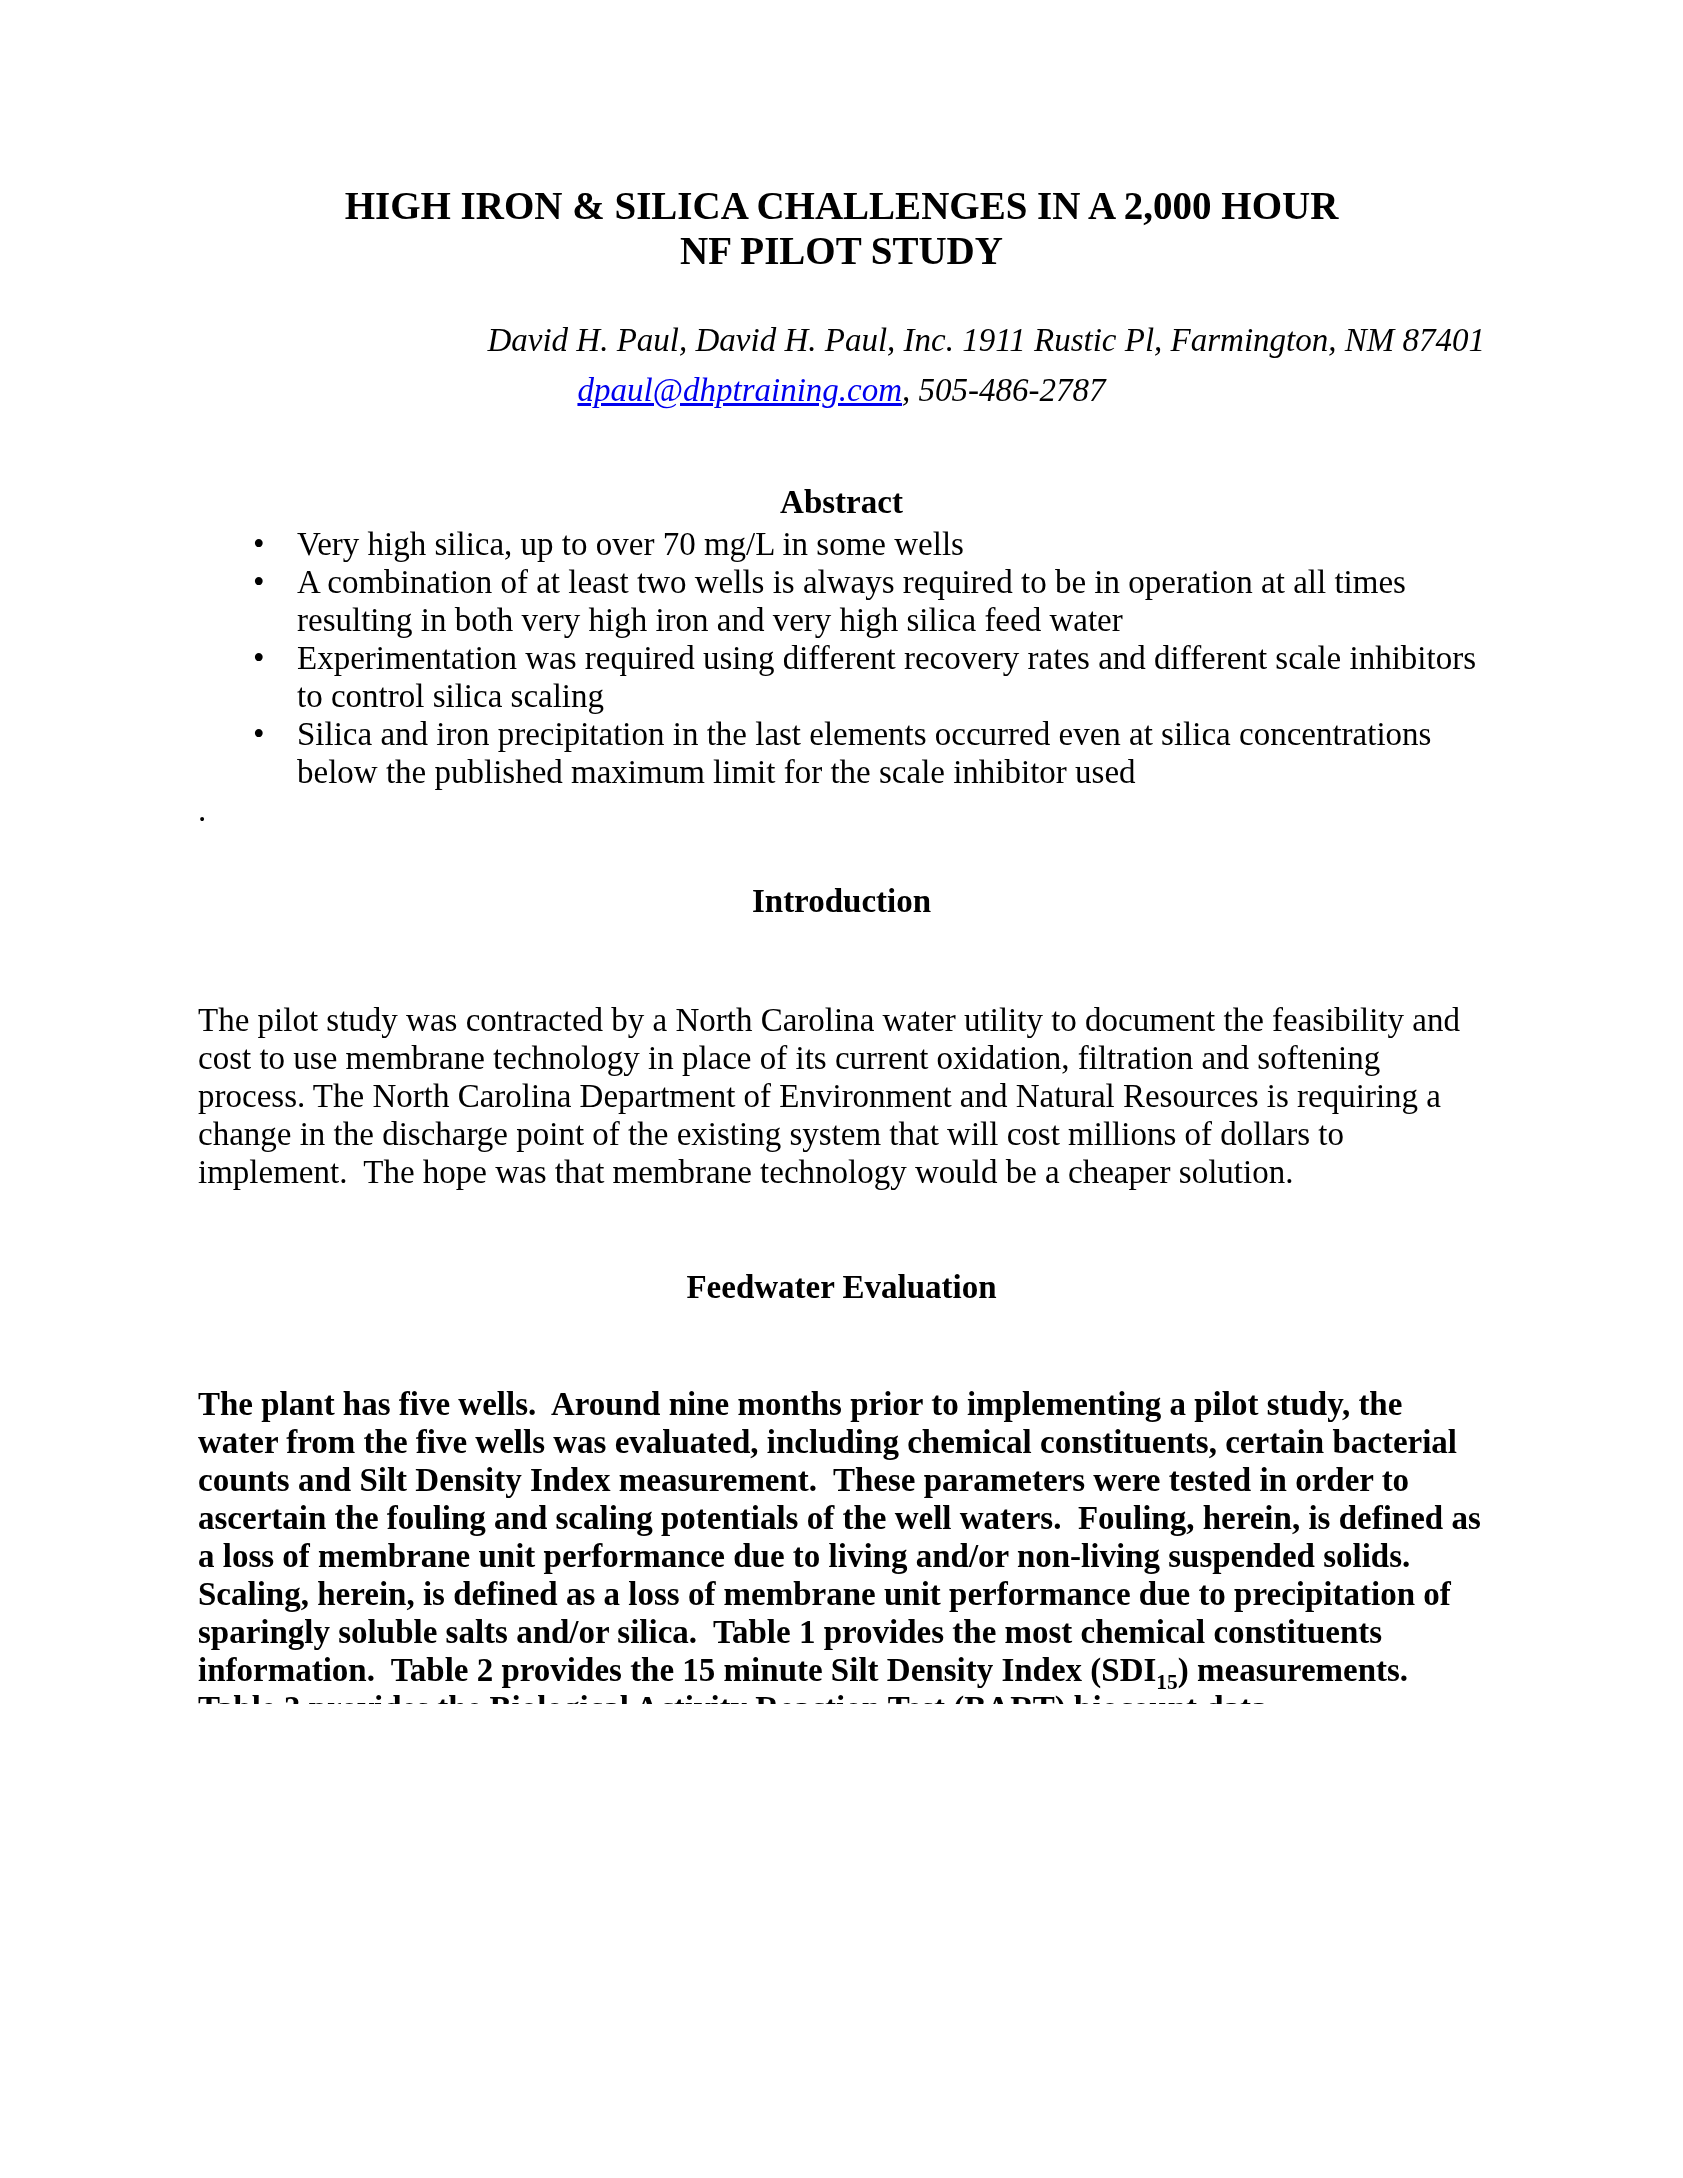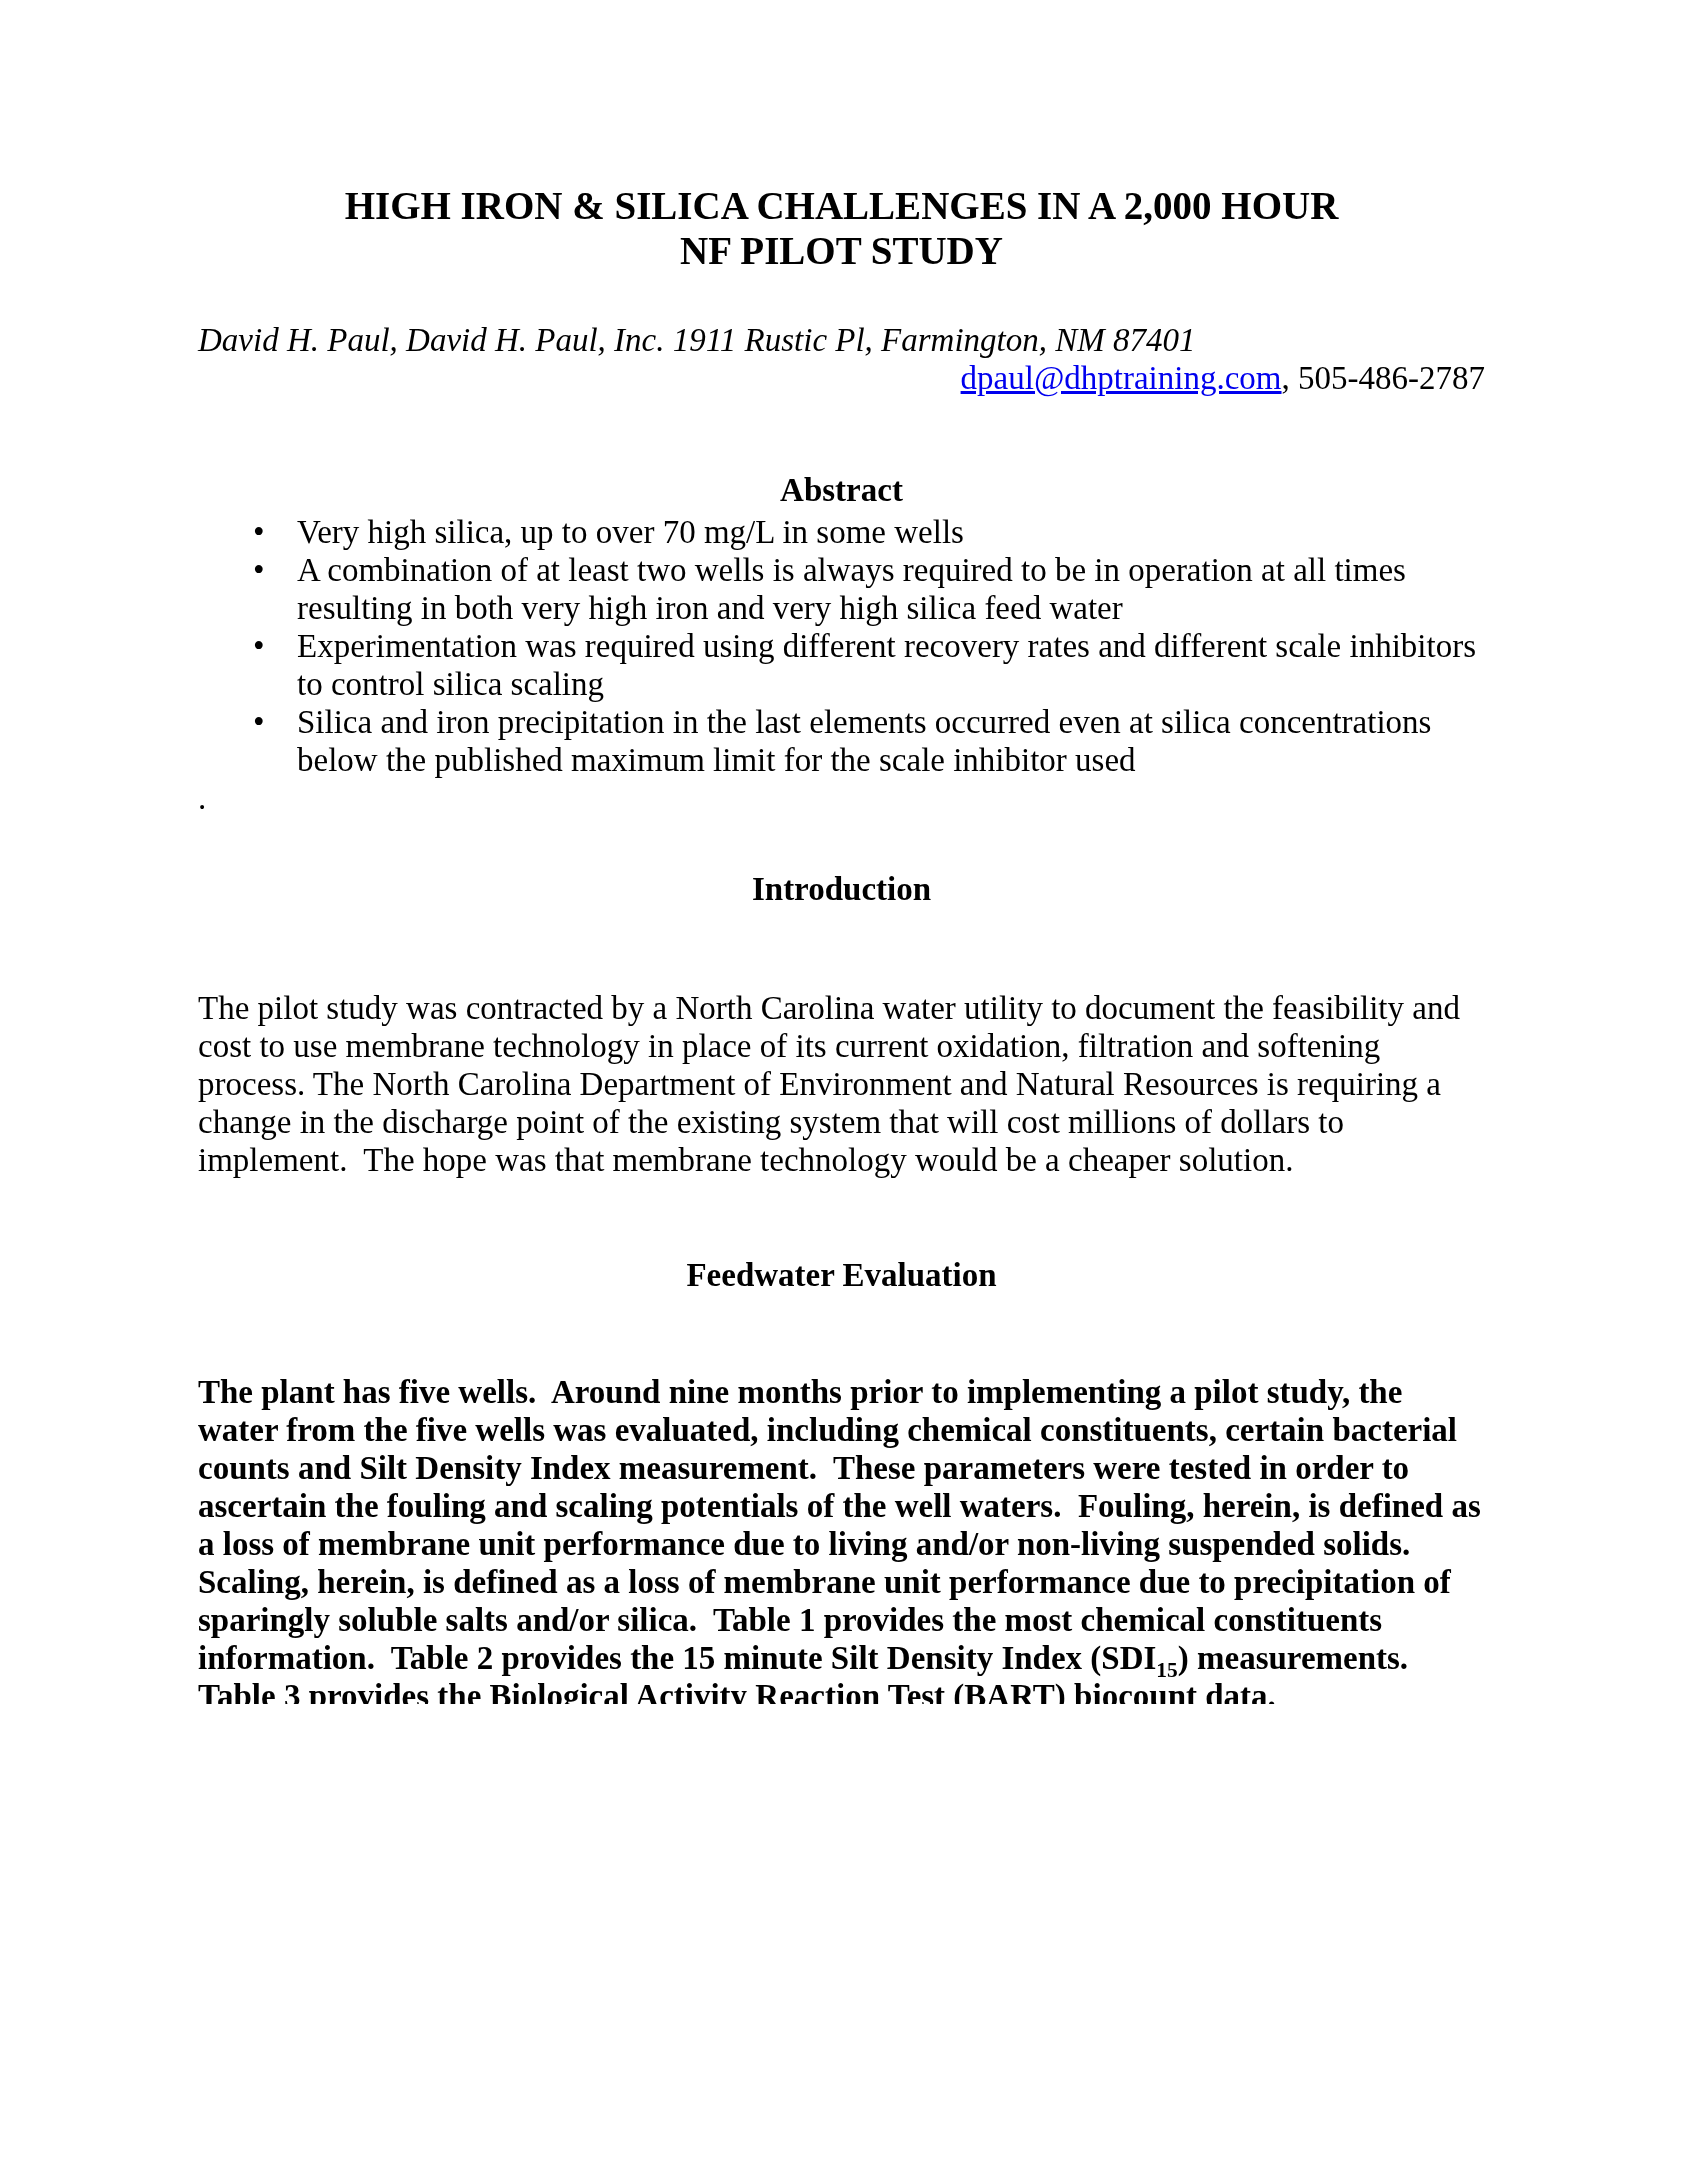--- a/index.html
+++ b/index.html
@@ -19,26 +19,27 @@
   .title {
     margin: 0;
     text-align: center;
     font-size: 39px;
     line-height: 45px;
     font-weight: bold;
   }
   .title span { display: block; }
   .author-line {
     margin: 48px 0 0 0;
-    text-align: left;
+    text-align: right;
     font-style: italic;
   }
   .contact-line {
-    margin: 0;
-    text-align: right;
+    margin: 12px;
+    text-align: center;
+    font-style: italic;
   }
   .email-link {
     color: #0000EE;
     text-decoration: underline;
     cursor: pointer;
   }
   .section-heading {
     margin: 0;
     text-align: center;
     font-size: 33px;

